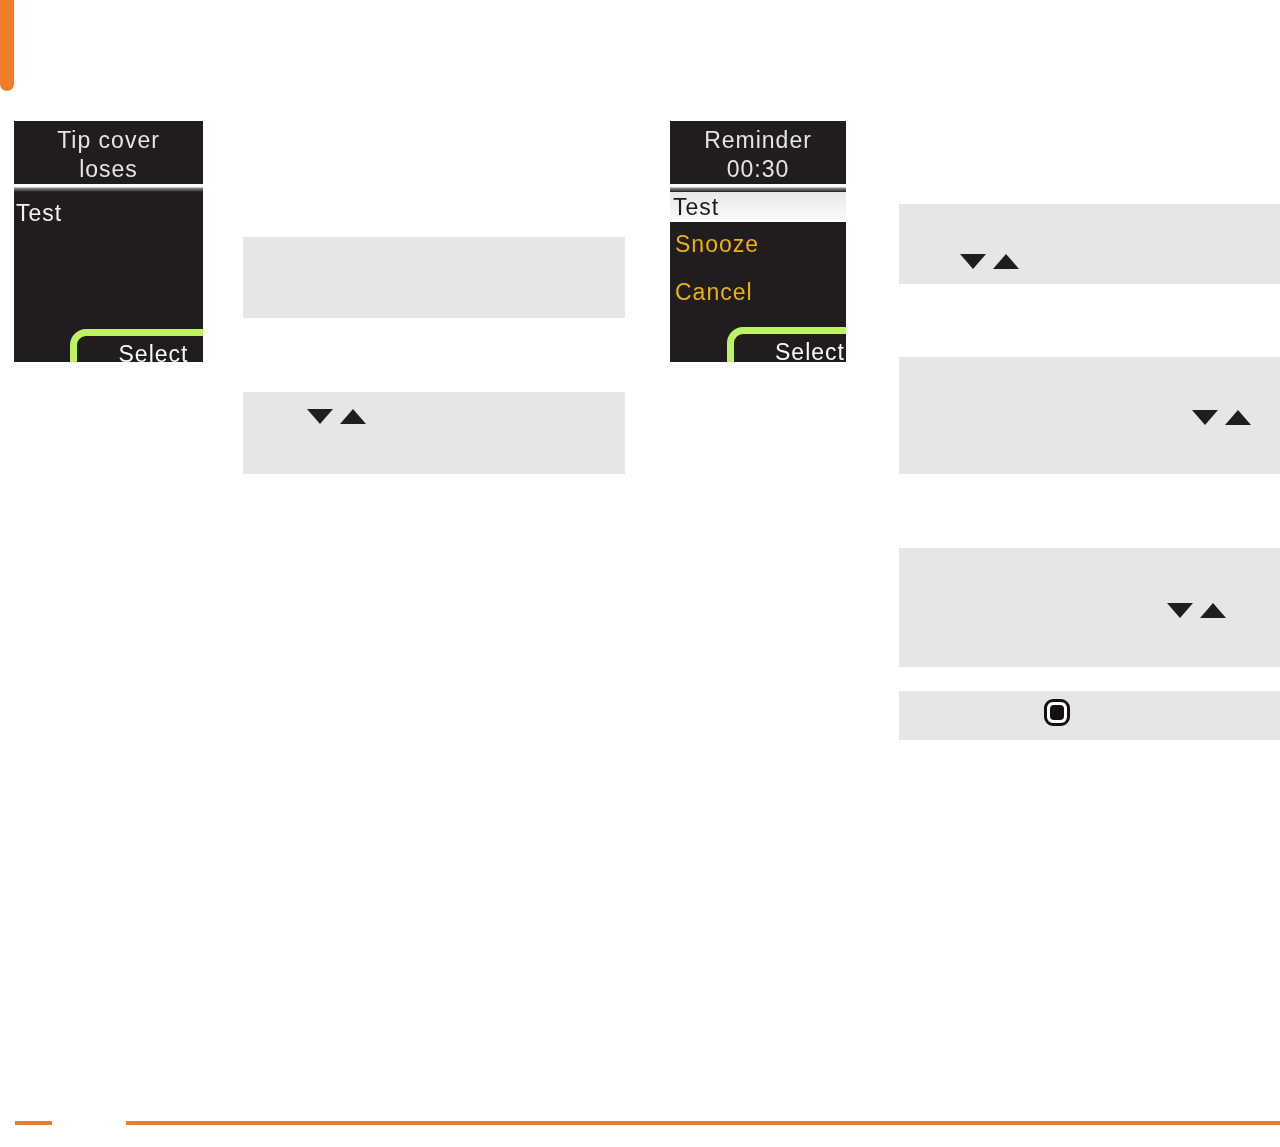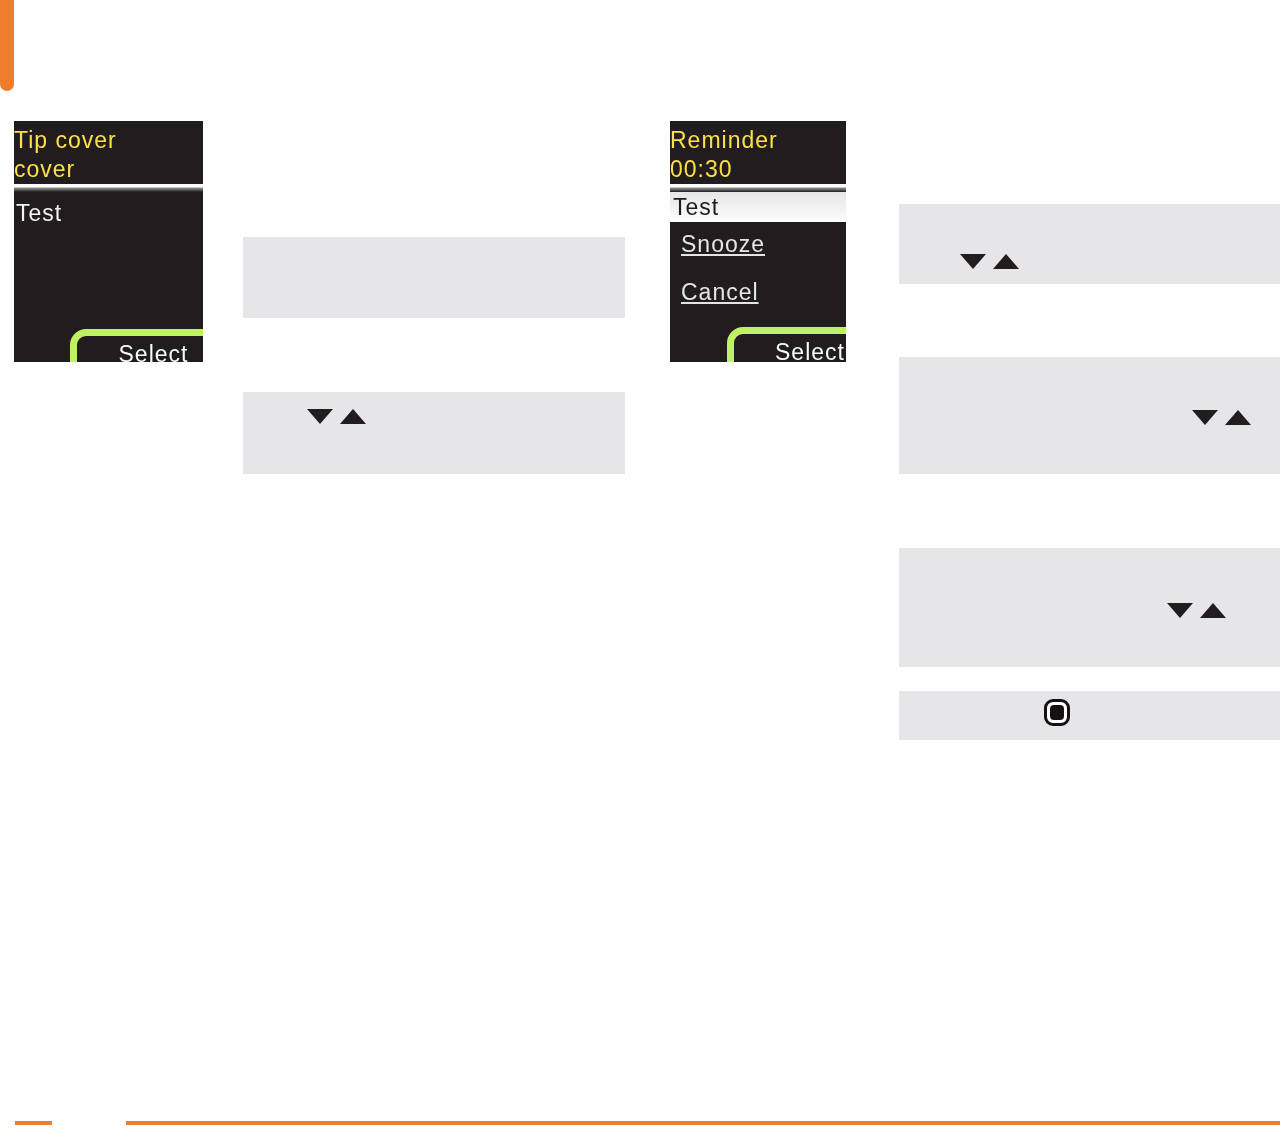--- a/index.html
+++ b/index.html
@@ -22,30 +22,30 @@
 
   
   .screen{
     position:absolute;top:121px;height:241px;
     background:var(--screen-dark,#211d1e);
     color:#f7f7f7;overflow:hidden;
     letter-spacing:1px;
   }
   .screen-left{left:14px;width:189px;}
   .screen-right{left:670px;width:176px;}
-  .scr-title{padding-top:5px;height:58px;font-size:23px;line-height:29px;color:#fde047;}
+  .scr-title{padding-top:5px;height:58px;text-align:center;font-size:23px;line-height:29px;color:#e5e5e5;}
   .scr-sep{height:8px;background:linear-gradient(to bottom,#fcfcfc 0px,#fcfcfc 3px,#8f8f8f 4px,var(--screen-dark,#211d1e) 8px);}
   .scr-item{font-size:23px;line-height:31px;}
   .scr-item.selected{
     background:linear-gradient(to bottom,#e7e6e8,#fdfdfd);
     color:#1b1b1b;padding:1px 2px 2px 3px;
   }
   .screen-right .scr-item.selected{padding:0 0 0 3px;line-height:30px;}
   .scr-item.plain{color:#f2f2f2;padding-left:2px;margin-top:6px;}
-  .scr-item.dim{color:#e5e5e5;padding-left:11px;line-height:30px;text-decoration:underline;}
+  .scr-item.dim{color:#eab308;padding-left:5px;line-height:30px;}
   .row-snooze{margin-top:7px;}
   .row-cancel{margin-top:18px;}
   .scr-btn{
     position:absolute;height:44px;
     border:7px solid #bef264;border-radius:16px;
     font-size:23px;line-height:36px;text-align:center;color:#fafafa;margin-left:40px;
   }
   .screen-left .scr-btn{left:16px;top:208px;width:153px;}
   .screen-right .scr-btn{left:17px;top:206px;width:152px;}
 
@@ -68,21 +68,21 @@
 </head>
 <body>
 
 <div class="page">
 
   <div class="accent-bar"></div>
 
   <div class="screen screen-left">
     <div class="scr-title">
       <div>Tip cover</div>
-      <div>cover</div>
+      <div>loses</div>
     </div>
     <div class="scr-sep"></div>
     <div class="scr-item plain">Test</div>
     <div class="scr-btn">Select</div>
   </div>
 
   <div class="gray-box mid-box-1"></div>
   <div class="gray-box mid-box-2">
     <div class="arrow-pair" style="left:64px;top:17px;">
       <span class="tri-down"></span>

